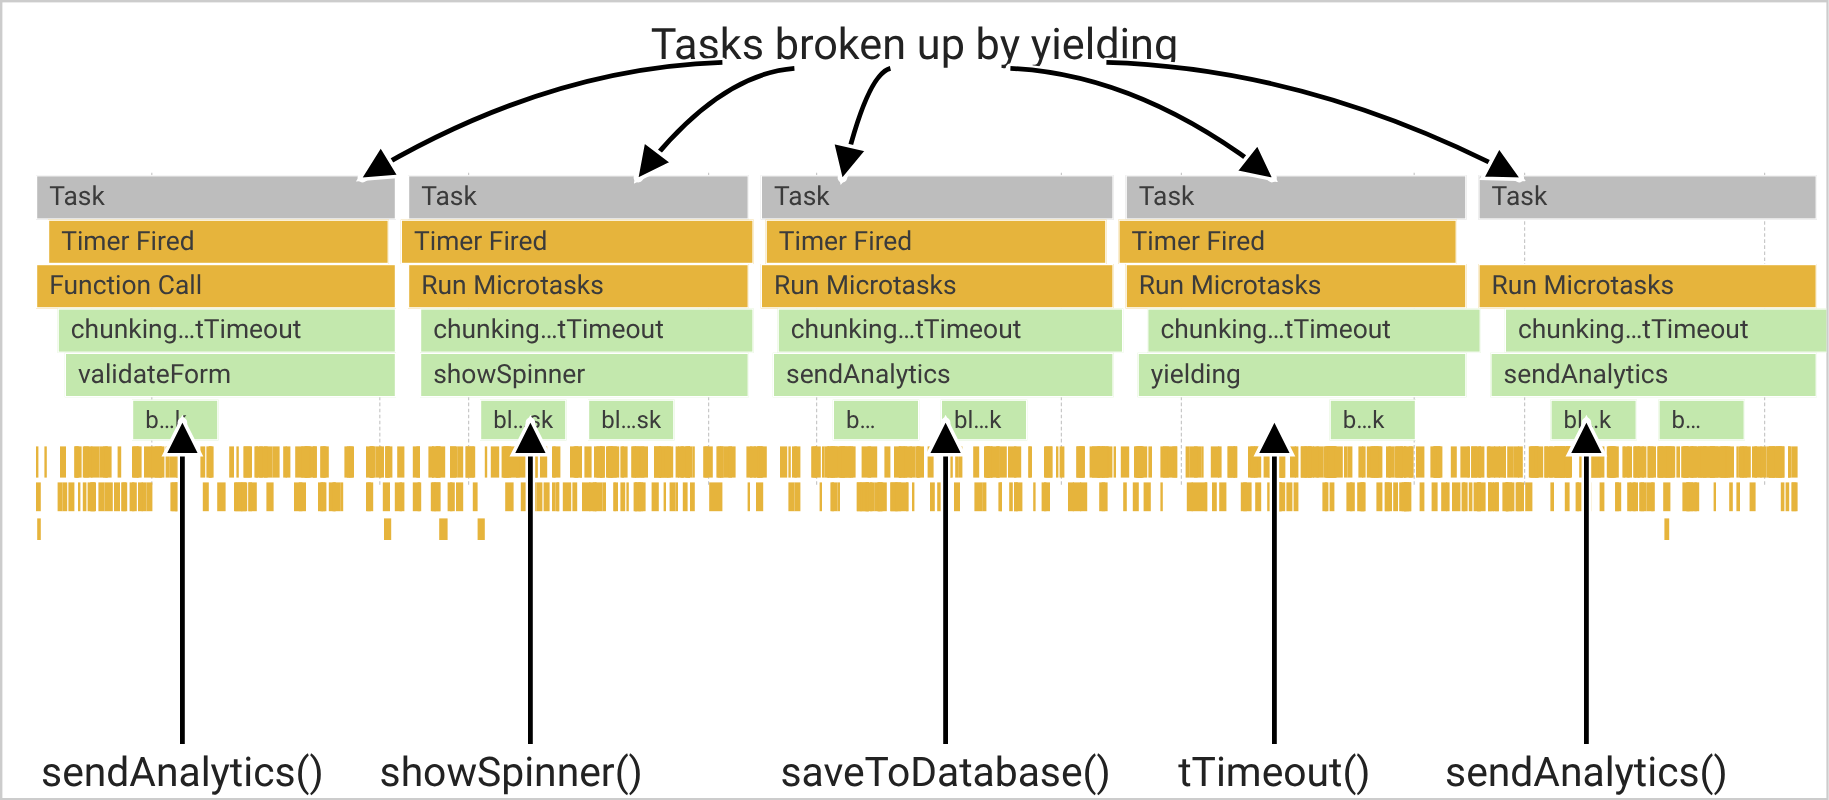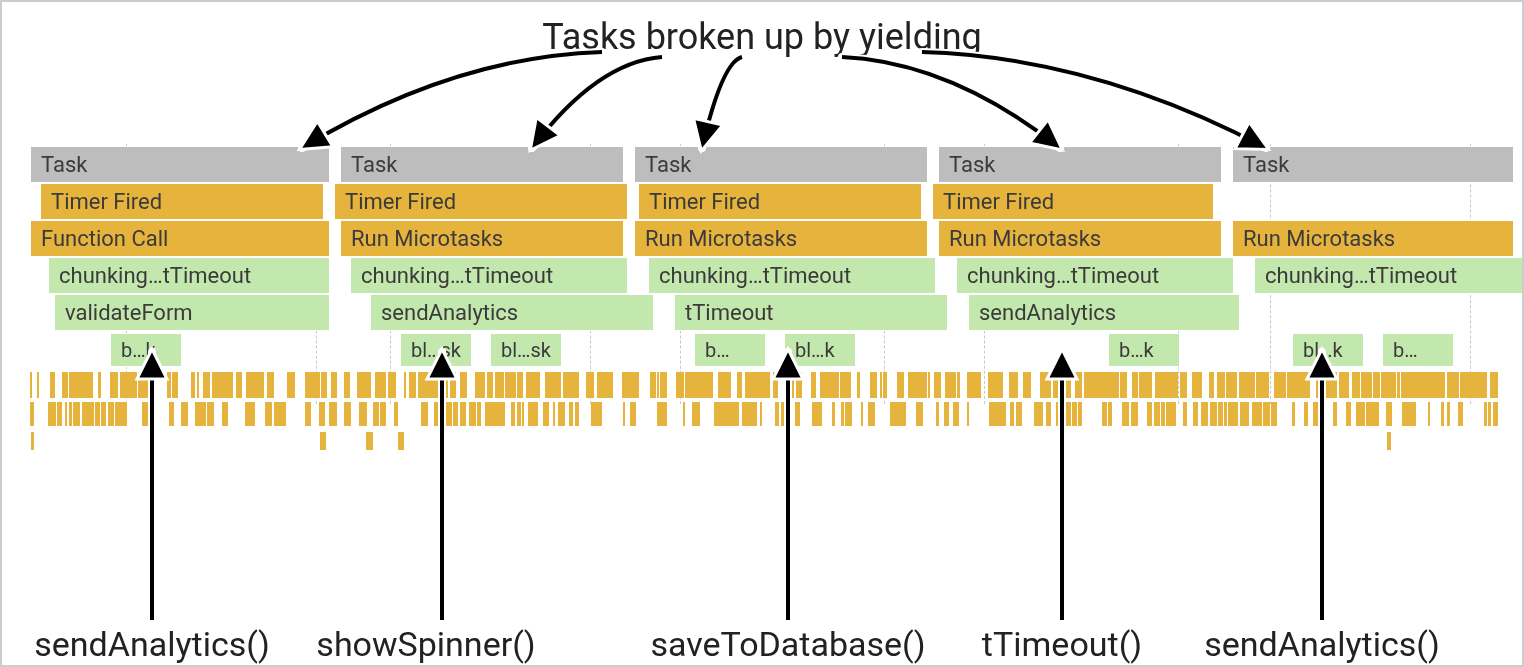--- a/index.html
+++ b/index.html
@@ -166,26 +166,27 @@
         <div class="cell green" style="width: 278px;">chunking…tTimeout</div>
         <div class="cell empty" style="width: 6px;"></div>
         <div class="cell empty" style="width: 6px;"></div>
         <div class="cell green" style="width: 276px;">chunking…tTimeout</div>
       </div>
       <div class="row">
         <div class="cell empty" style="width: 24px;"></div>
         <div class="cell green" style="width: 276px;">validateForm</div>
         <div class="cell empty" style="width: 6px;"></div>
         <div class="cell empty" style="width: 10px;"></div>
+        <div class="cell green" style="width: 274px;">showSpinner</div>
         <div class="cell empty" style="width: 6px;"></div>
         <div class="cell empty" style="width: 10px;"></div>
         <div class="cell green" style="width: 284px;">sendAnalytics</div>
         <div class="cell empty" style="width: 6px;"></div>
         <div class="cell empty" style="width: 10px;"></div>
-        <div class="cell green" style="width: 274px;">tTimeout</div>
+        <div class="cell green" style="width: 274px;">yielding</div>
         <div class="cell empty" style="width: 6px;"></div>
         <div class="cell empty" style="width: 10px;"></div>
         <div class="cell green" style="width: 272px;">sendAnalytics</div>
       </div>
       <div class="row">
         <div class="cell empty" style="width: 300px; display: flex; align-items: center; padding-left: 0px;">
           <div style="width: 80px;"></div>
           <div class="cell green" style="width: 72px; height: 34px; margin-right: 18px; font-size: 20px;">b…k</div>
         </div>
         <div class="cell empty" style="width: 6px;"></div>

